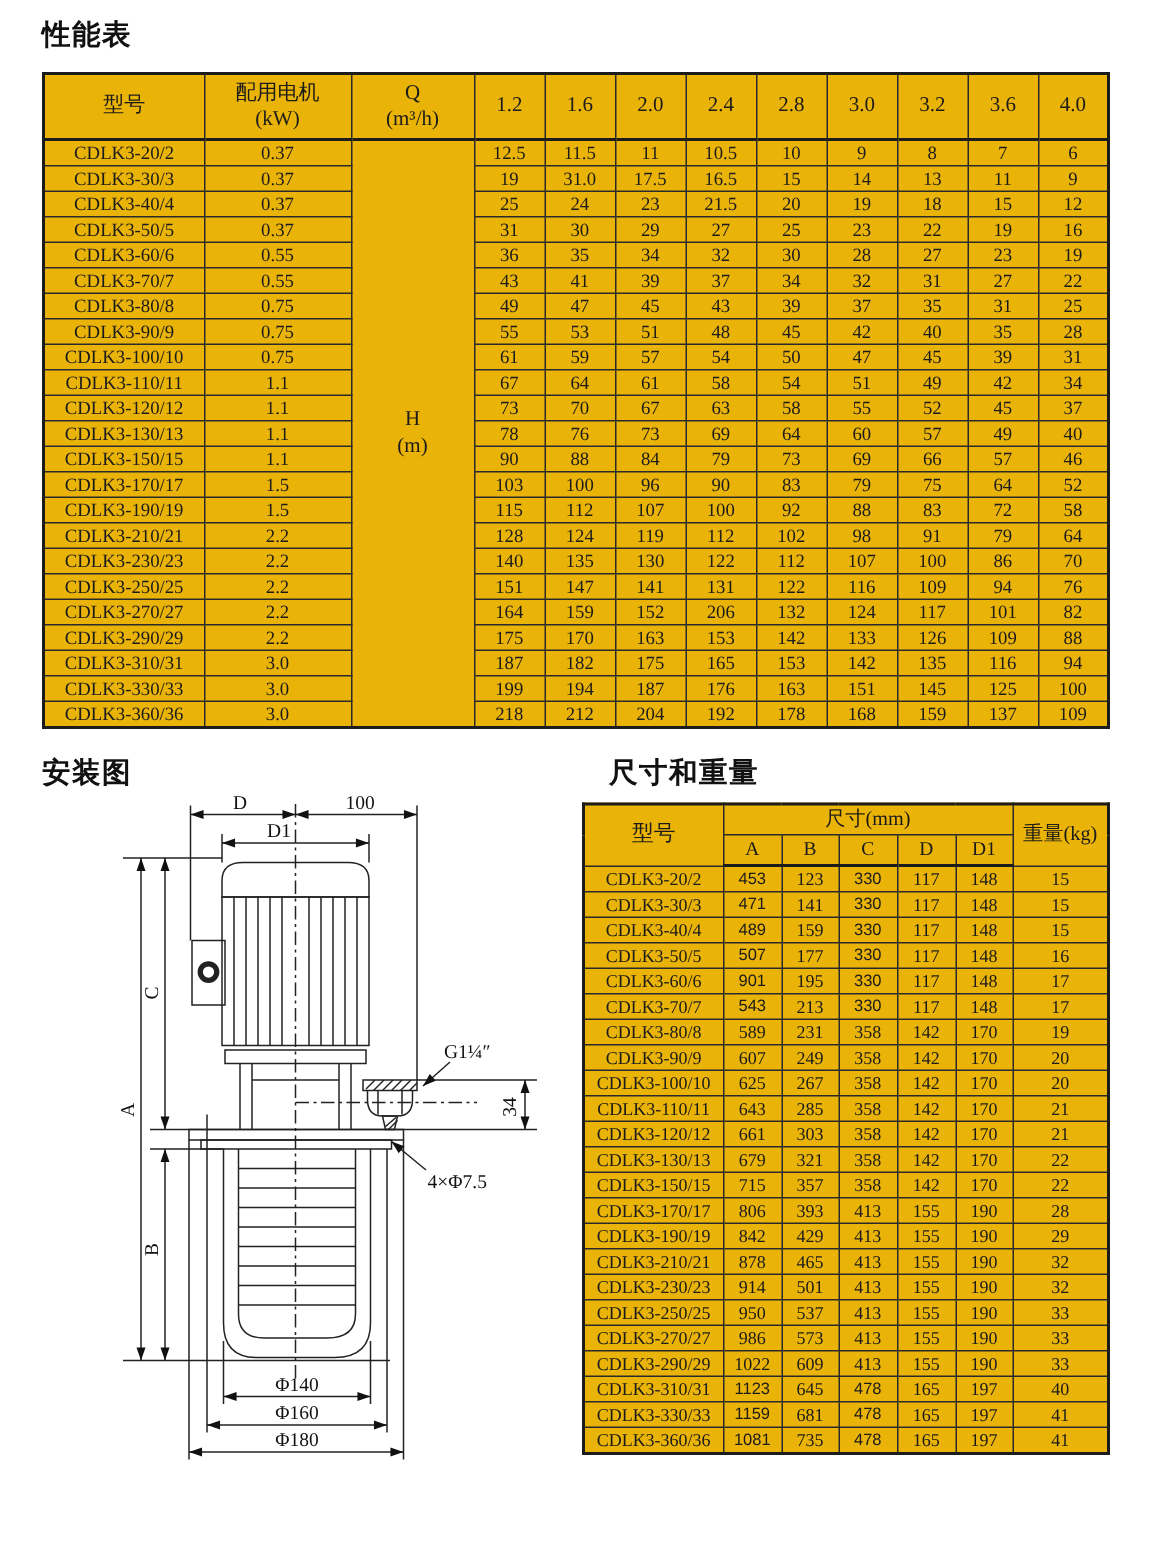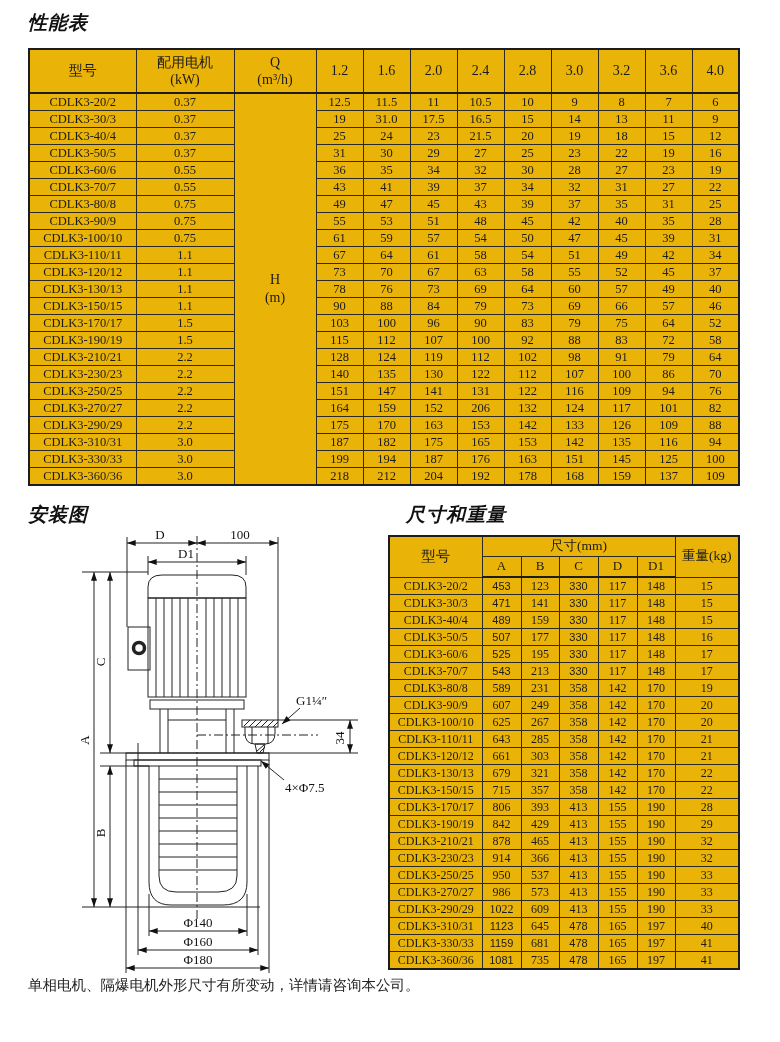--- a/index.html
+++ b/index.html
@@ -1,20 +1,20 @@
 <!DOCTYPE html>
 <html><head>
 <meta charset="utf-8">
 <style>
   html,body{margin:0;padding:0;}
   body{width:780px;height:1042px;background:#ffffff;position:relative;
        font-family:"Liberation Serif", serif;color:#1b1b1b;}
   .page{position:absolute;inset:0;background:#fff;overflow:hidden;}
   .sec-title{position:absolute;font-family:"DejaVu Sans", sans-serif;font-weight:bold;
-             font-size:19px;color:#111;letter-spacing:1px;font-style:italic;}
+             font-size:19px;color:#111;letter-spacing:1px;}
   
   table{border-collapse:collapse;table-layout:fixed;background:#eab308;}
   th,td{border:1px solid #2a2a2a;text-align:center;vertical-align:middle;padding:0;
         overflow:hidden;white-space:nowrap;}
   .perf{position:absolute;left:28px;top:48px;width:710px;border:2px solid #1c1c1c;}
   .perf thead th{height:42px;font-weight:normal;font-size:14px;border-bottom:2px solid #1c1c1c;line-height:1.25;}
   .perf tbody td{height:16px;line-height:16px;font-size:12.5px;}
   .perf td.hcell{font-size:14px;line-height:1.3;}
   
   .dims{position:absolute;left:388px;top:535px;width:350px;border:2px solid #1c1c1c;}
@@ -547,21 +547,21 @@
           <td>CDLK3-50/5</td>
           <td class="sans">507</td>
           <td>177</td>
           <td class="sans">330</td>
           <td>117</td>
           <td>148</td>
           <td>16</td>
         </tr>
         <tr>
           <td>CDLK3-60/6</td>
-          <td class="sans">525</td>
+          <td class="sans">901</td>
           <td>195</td>
           <td class="sans">330</td>
           <td>117</td>
           <td>148</td>
           <td>17</td>
         </tr>
         <tr>
           <td>CDLK3-70/7</td>
           <td class="sans">543</td>
           <td>213</td>
@@ -656,21 +656,21 @@
           <td>878</td>
           <td>465</td>
           <td>413</td>
           <td>155</td>
           <td>190</td>
           <td>32</td>
         </tr>
         <tr>
           <td>CDLK3-230/23</td>
           <td>914</td>
-          <td>366</td>
+          <td>501</td>
           <td>413</td>
           <td>155</td>
           <td>190</td>
           <td>32</td>
         </tr>
         <tr>
           <td>CDLK3-250/25</td>
           <td>950</td>
           <td>537</td>
           <td>413</td>
@@ -719,15 +719,14 @@
           <td class="sans">1081</td>
           <td>735</td>
           <td class="sans">478</td>
           <td>165</td>
           <td>197</td>
           <td>41</td>
         </tr>
       </tbody>
   </table>
 
-  <div class="footnote">单相电机、隔爆电机外形尺寸有所变动，详情请咨询本公司。</div>
 
 </div>
 
 </body></html>

